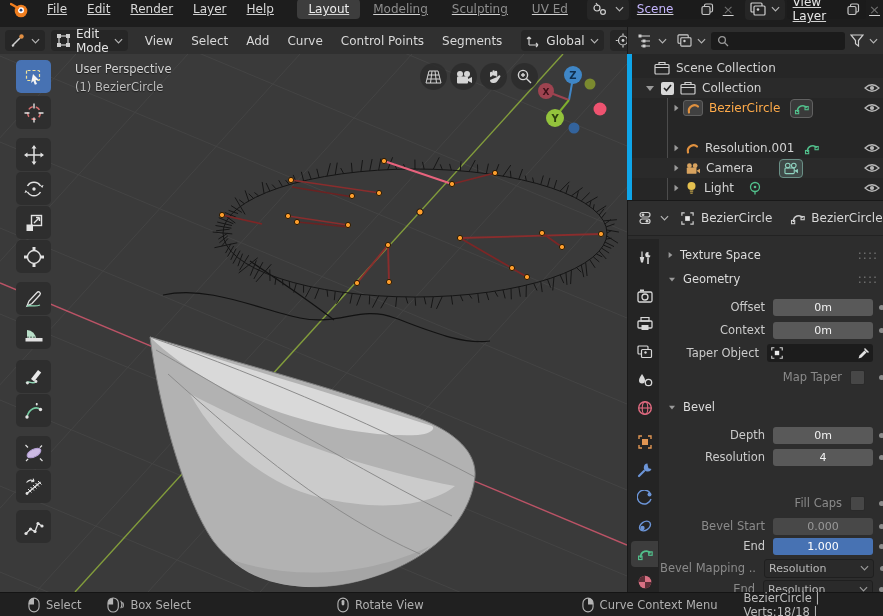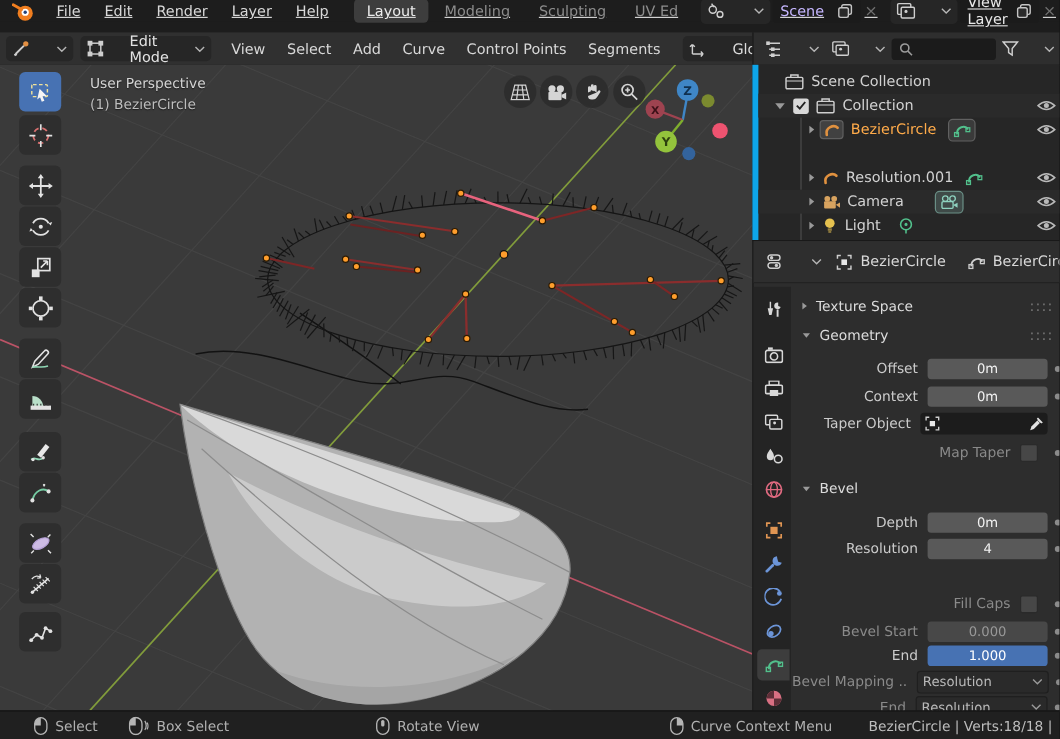--- a/index.html
+++ b/index.html
@@ -11,21 +11,21 @@
   
   #topbar{left:0;top:0;width:883px;height:18px;background:#1d1d1d;display:flex;align-items:center;text-decoration:underline;}
   .menu-item{padding:0 10px;color:#d8d8d8;cursor:default;}
   .wsp{padding:3px 11px;border-radius:4px;color:#8d8d8d;margin-right:2px;white-space:nowrap;}
   .wsp.active{background:#3d3d3d;color:#ececec;}
   .idfield{background:#1b1b1b;border-radius:3px;height:20px;display:flex;align-items:center;padding:0 6px;gap:6px;}
   .xbtn{color:#6f6f6f;font-size:13px;padding:0 3px;}
   
   #hdr2{left:0;top:27px;width:627px;height:27px;background:#303030;border-bottom:1px solid #191919;display:flex;align-items:center;}
   #outl-hdr{left:627px;top:27px;width:256px;height:27px;background:#2e2e2e;border-bottom:1px solid #191919;border-left:1px solid #191919;display:flex;align-items:center;}
-  .chip{display:flex;align-items:center;gap:21px;background:#262626;border-radius:4px;height:21px;padding:0 5px;}
+  .chip{display:flex;align-items:center;gap:5px;background:#262626;border-radius:4px;height:21px;padding:0 5px;}
   .hmenu{padding:0 9px;color:#d8d8d8;white-space:nowrap;}
   
   .tbtn{position:absolute;left:16px;width:35px;height:33px;background:#2e2e2e;border-radius:5px;
         display:flex;align-items:center;justify-content:center;}
   .tbtn.active{background:#4772b3;}
   
   #vp-wrap{left:0;top:54px;width:627px;height:538px;background:#3a3a3a;overflow:hidden;}
   .ovl-btn{position:absolute;width:27px;height:27px;border-radius:50%;background:rgba(44,44,44,.85);
            display:flex;align-items:center;justify-content:center;}
   .vp-label{color:#d4d4d4;font-size:11.5px;text-shadow:0 1px 1px #0008;}
@@ -964,21 +964,21 @@
       <span>Select</span>
     </span>
     <span class="sitem">
       <svg width="17" height="16" viewBox="0 0 18 17">
           <rect x="1" y="1" width="11" height="15" rx="5.5" fill="none" stroke="#b5b5b5" stroke-width="1.2"></rect>
           <path d="M6.5,1 A5.5,5.5 0 0 0 1,6.5 V8 H6.5 Z" fill="#b5b5b5"></path>
           <path d="M14.5,4 q2.5,4 0,8 M16.5,5.5 q1.8,3 0,6" stroke="#b5b5b5" fill="none" stroke-width="1.1"></path>
         </svg>
       <span>Box Select</span>
     </span>
-    <span class="sitem" style="margin-left:96px">
+    <span class="sitem" style="margin-left:120px">
       <svg width="12" height="16" viewBox="0 0 13 17">
           <rect x="1" y="1" width="11" height="15" rx="5.5" fill="none" stroke="#b5b5b5" stroke-width="1.2"></rect>
           <rect x="5" y="3" width="3" height="6" rx="1.5" fill="#b5b5b5"></rect>
         </svg>
       <span>Rotate View</span>
     </span>
     <span class="sitem" style="margin-left:132px">
       <svg width="12" height="16" viewBox="0 0 13 17">
           <rect x="1" y="1" width="11" height="15" rx="5.5" fill="none" stroke="#b5b5b5" stroke-width="1.2"></rect>
           <path d="M6.5,1 A5.5,5.5 0 0 1 12,6.5 V8 H6.5 Z" fill="#b5b5b5"></path>

